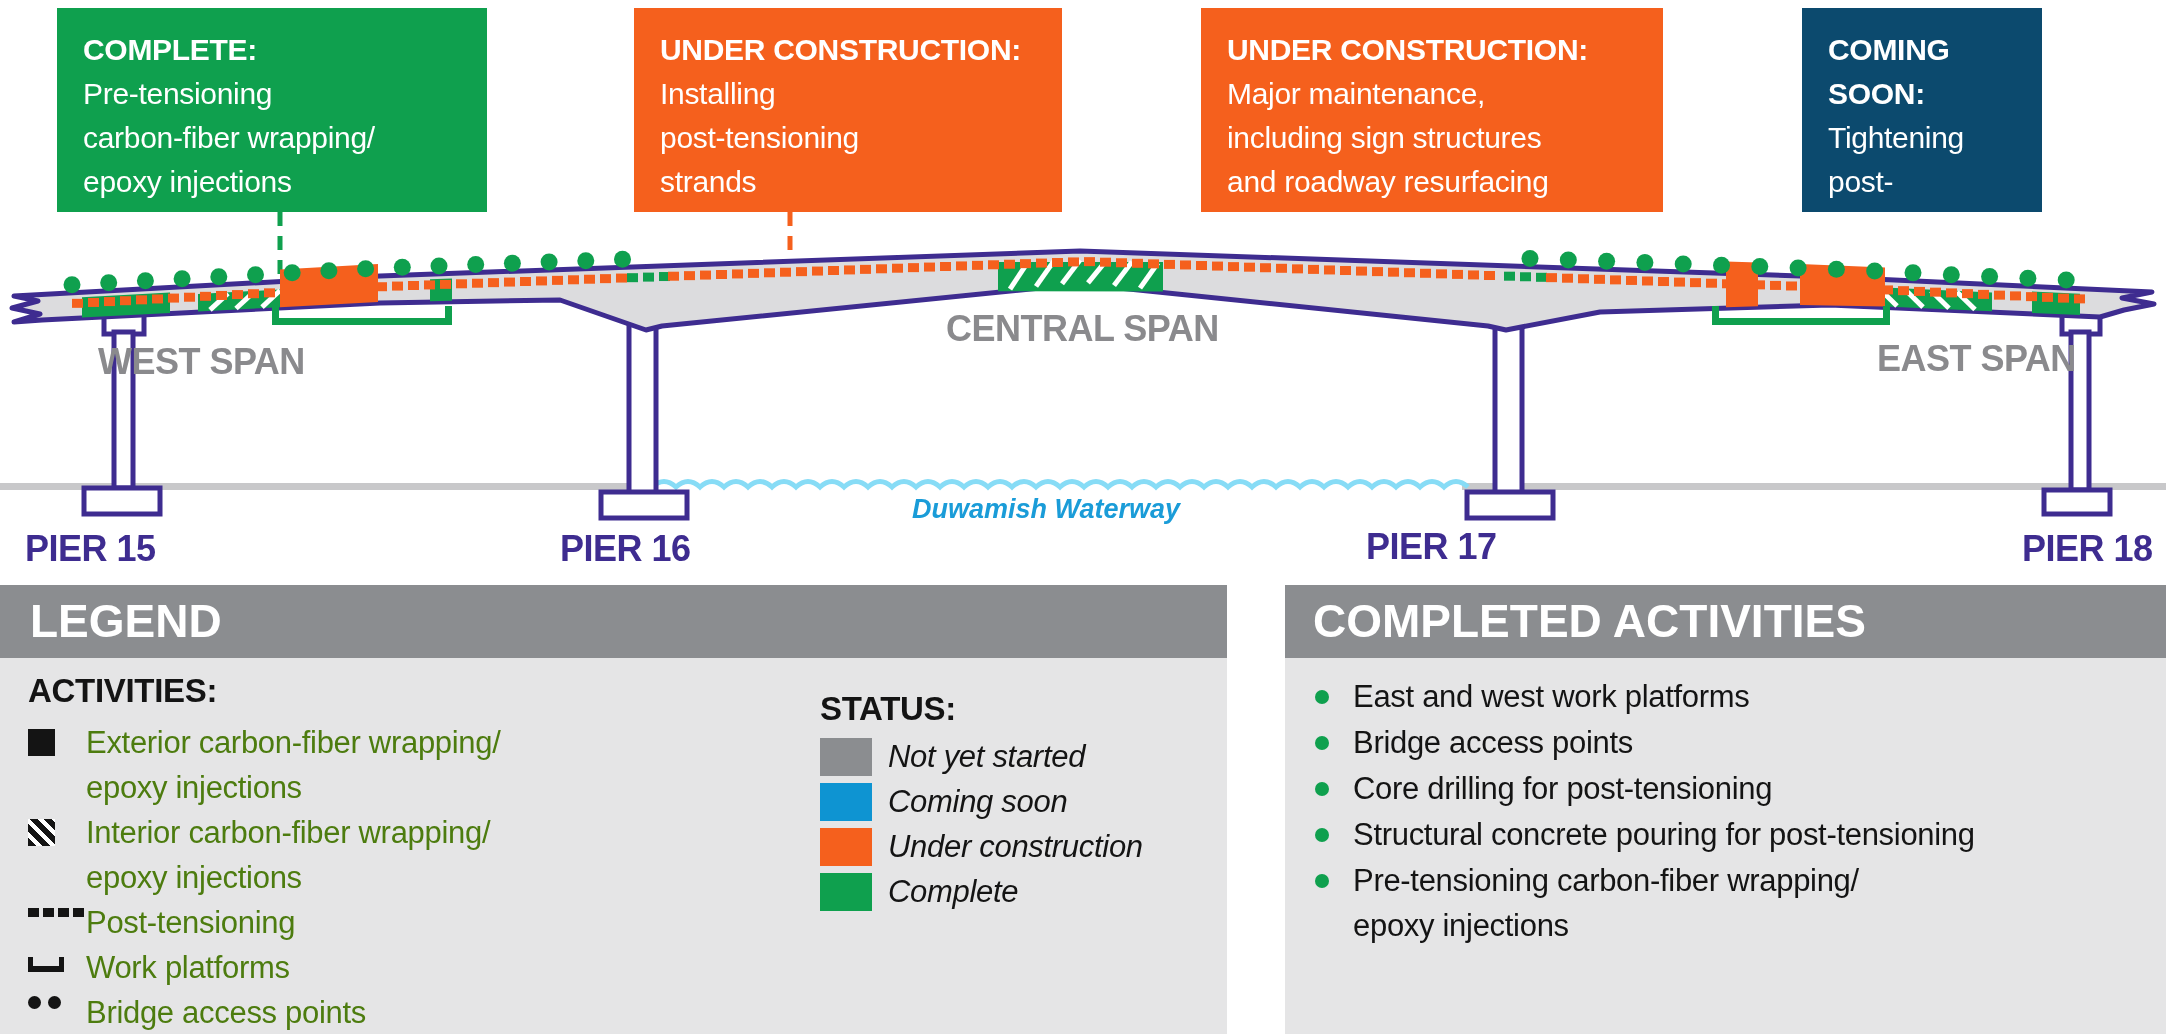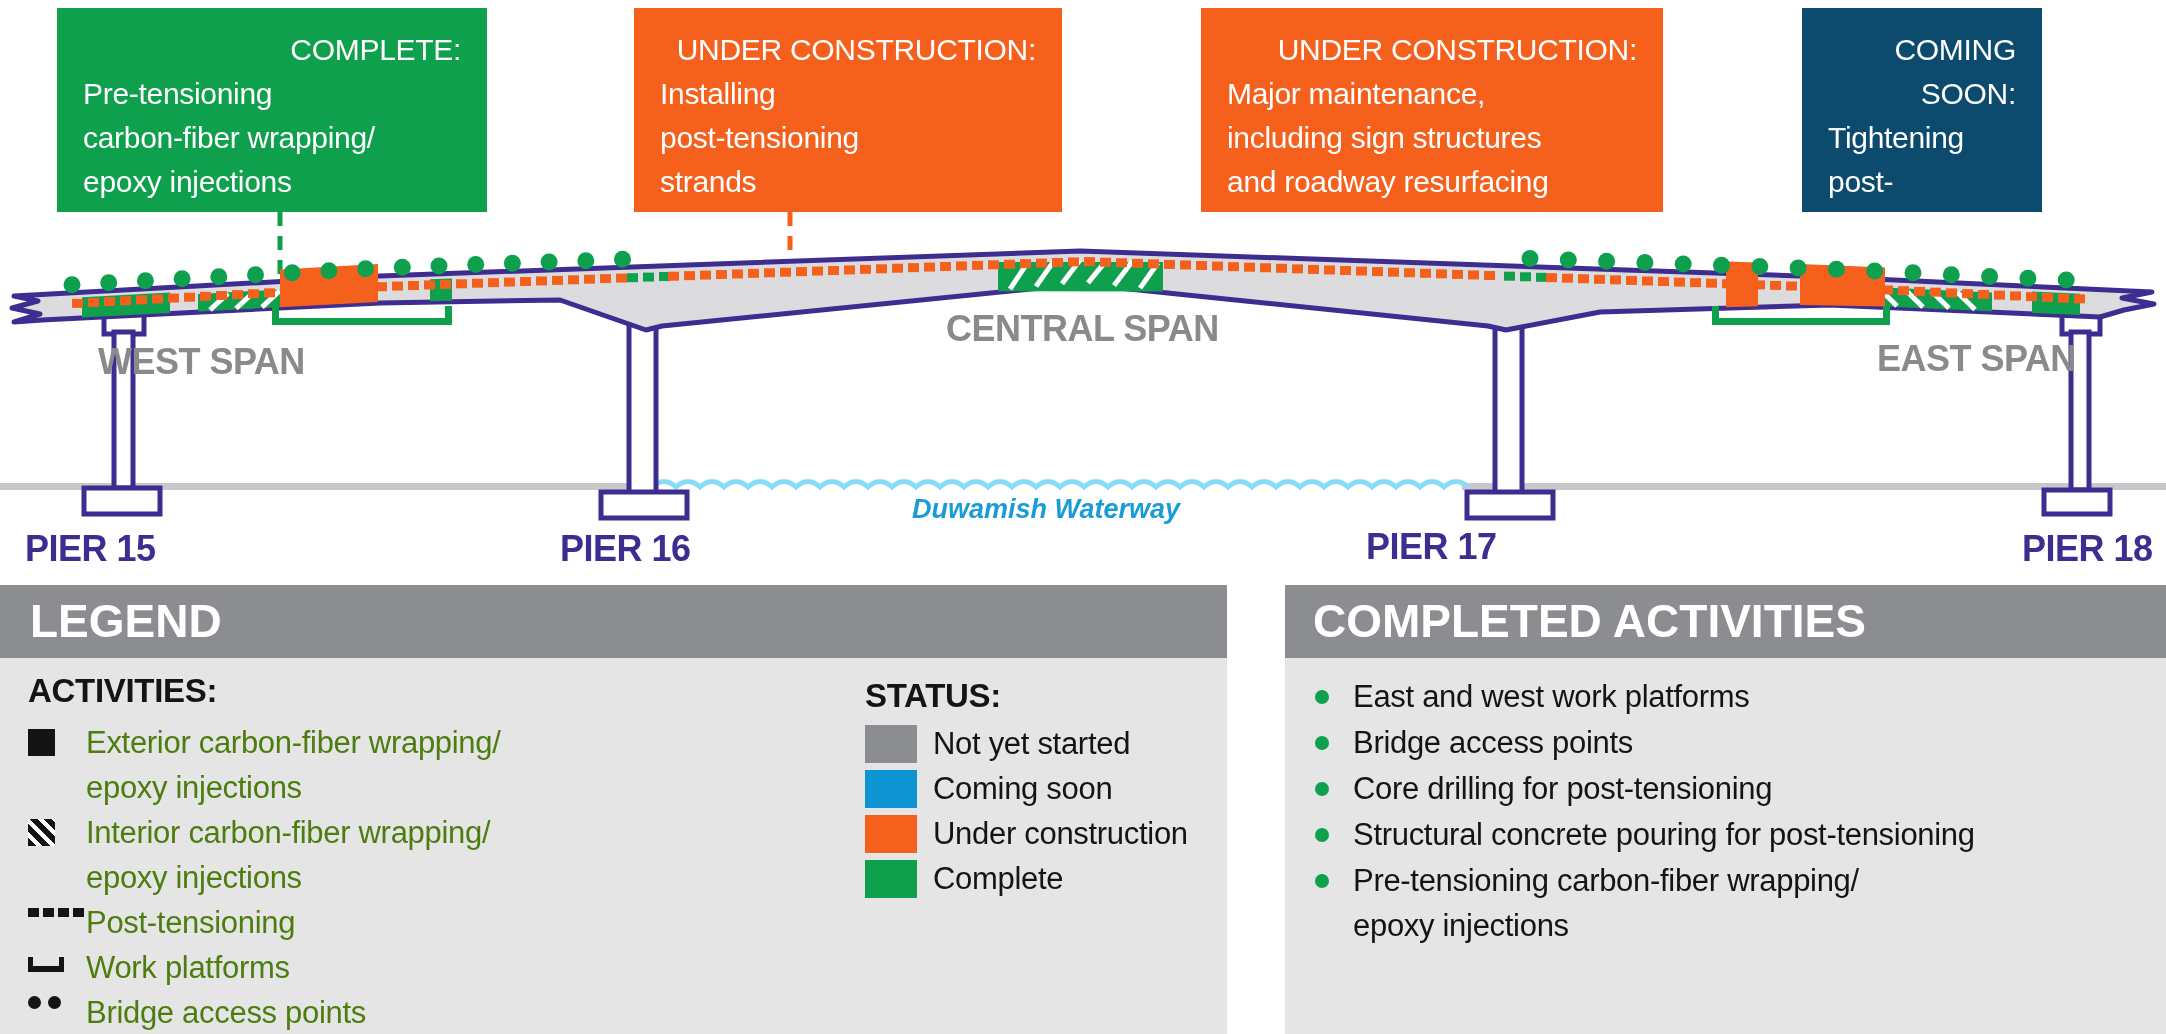--- a/index.html
+++ b/index.html
@@ -1,37 +1,37 @@
 <!DOCTYPE html>
 <html><head>
 <meta charset="utf-8">
 <style>
   html,body{margin:0;padding:0;background:#fff;}
   .stage{position:relative;width:2166px;height:1034px;background:#fff;overflow:hidden;
          font-family:"Liberation Sans",sans-serif;-webkit-font-smoothing:antialiased;}
   .callout{position:absolute;top:8px;height:204px;color:#fff;padding:20px 26px;box-sizing:border-box;}
-  .callout .t{font-weight:normal;font-size:30px;line-height:44px;letter-spacing:-0.3px;text-align:right;}
+  .callout .t{font-weight:bold;font-size:30px;line-height:44px;letter-spacing:-0.3px;}
   .callout .l{font-size:30px;line-height:44px;letter-spacing:-0.3px;}
   .bridge-svg{position:absolute;left:0;top:0;}
   .span-label{position:absolute;font-weight:bold;font-size:36px;color:#8a8a8d;letter-spacing:-0.5px;white-space:nowrap;}
   .pier-label{position:absolute;font-weight:bold;font-size:36px;color:#3e2c90;letter-spacing:-0.5px;white-space:nowrap;}
   .water-label{position:absolute;font-weight:bold;font-style:italic;font-size:27px;color:#1a9cd8;white-space:nowrap;}
   .hbar{position:absolute;top:585px;height:73px;background:#8b8d90;color:#fff;
         font-weight:bold;font-size:46px;line-height:73px;letter-spacing:0px;white-space:nowrap;}
   .hbar span{padding-left:30px;}
   .panel{position:absolute;top:658px;height:376px;background:#e5e5e6;box-sizing:border-box;}
   .colhead{font-weight:bold;font-size:33px;color:#141414;letter-spacing:-0.3px;margin-bottom:10px;}
   .acts{position:absolute;left:28px;top:14px;width:760px;}
   .act-row{display:flex;align-items:flex-start;}
   .act-ic{width:58px;flex:none;padding-top:9px;}
   .act-tx{font-size:31px;line-height:45px;color:#4d7c0f;letter-spacing:-0.3px;}
-  .stat{position:absolute;left:820px;top:19px;margin-left:45px;}
+  .stat{position:absolute;left:820px;top:32px;}
   .stat-row{display:flex;align-items:center;margin-bottom:7px;}
   .swatch{width:52px;height:38px;flex:none;margin-right:16px;}
-  .stat-tx{font-size:31px;color:#141414;letter-spacing:-0.3px;}
+  .stat-tx{font-size:31px;color:#141414;letter-spacing:-0.3px;font-style:italic;}
   .done{position:absolute;left:30px;top:16px;width:830px;}
   .done-row{display:flex;align-items:flex-start;margin-bottom:1px;}
   .bullet{width:14px;height:14px;border-radius:50%;background:#0fa04e;flex:none;margin:16px 24px 0 0;}
   .done-tx{font-size:31px;line-height:45px;color:#141414;letter-spacing:-0.3px;}
   .ic-solid{width:27px;height:27px;background:#141414;}
   .ic-hatch{width:27px;height:27px;background:repeating-linear-gradient(45deg,#141414 0 6px,#ffffff 6px 10px);}
   .ic-dash{display:flex;gap:4px;padding-top:8px;}
   .ic-dash i{width:11px;height:9px;background:#141414;display:block;}
   .ic-dots{display:flex;gap:7px;padding-top:6px;}
   .ic-dots i{width:13px;height:13px;border-radius:50%;background:#141414;display:block;}

